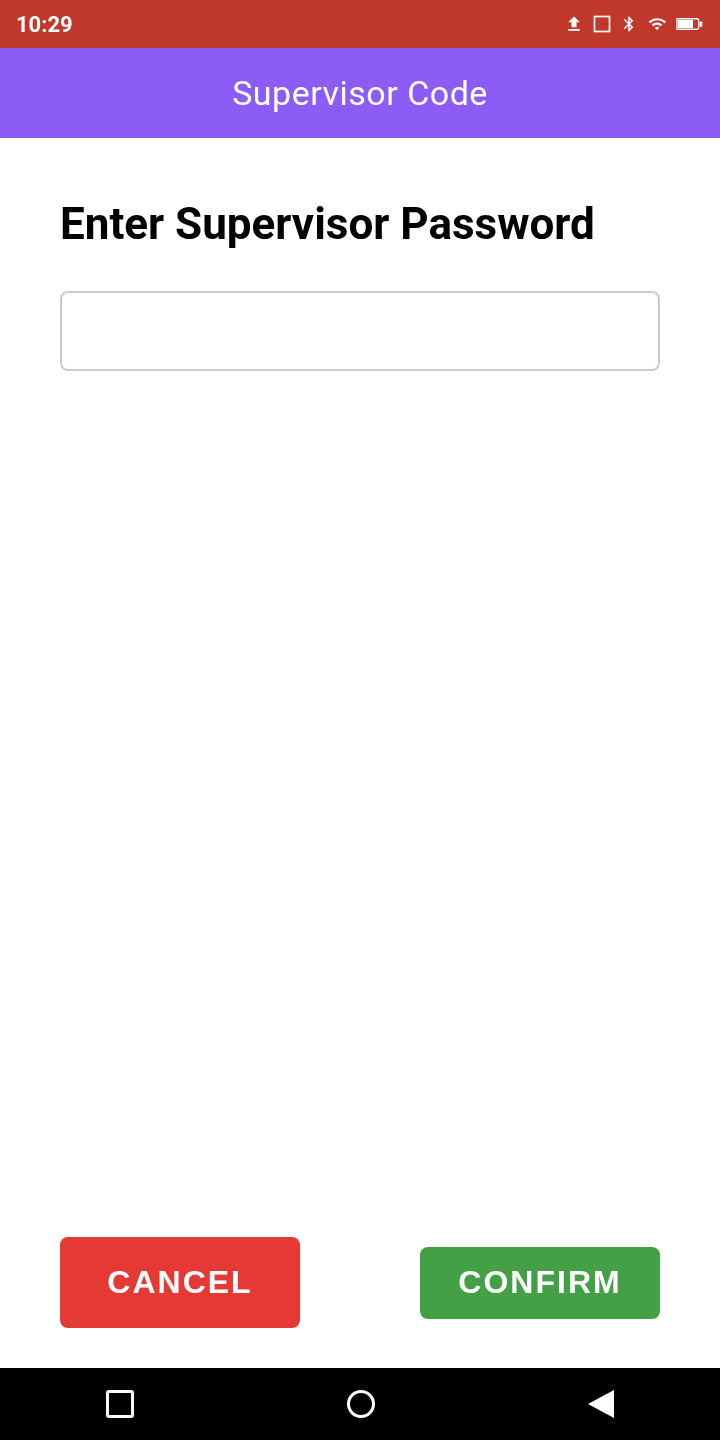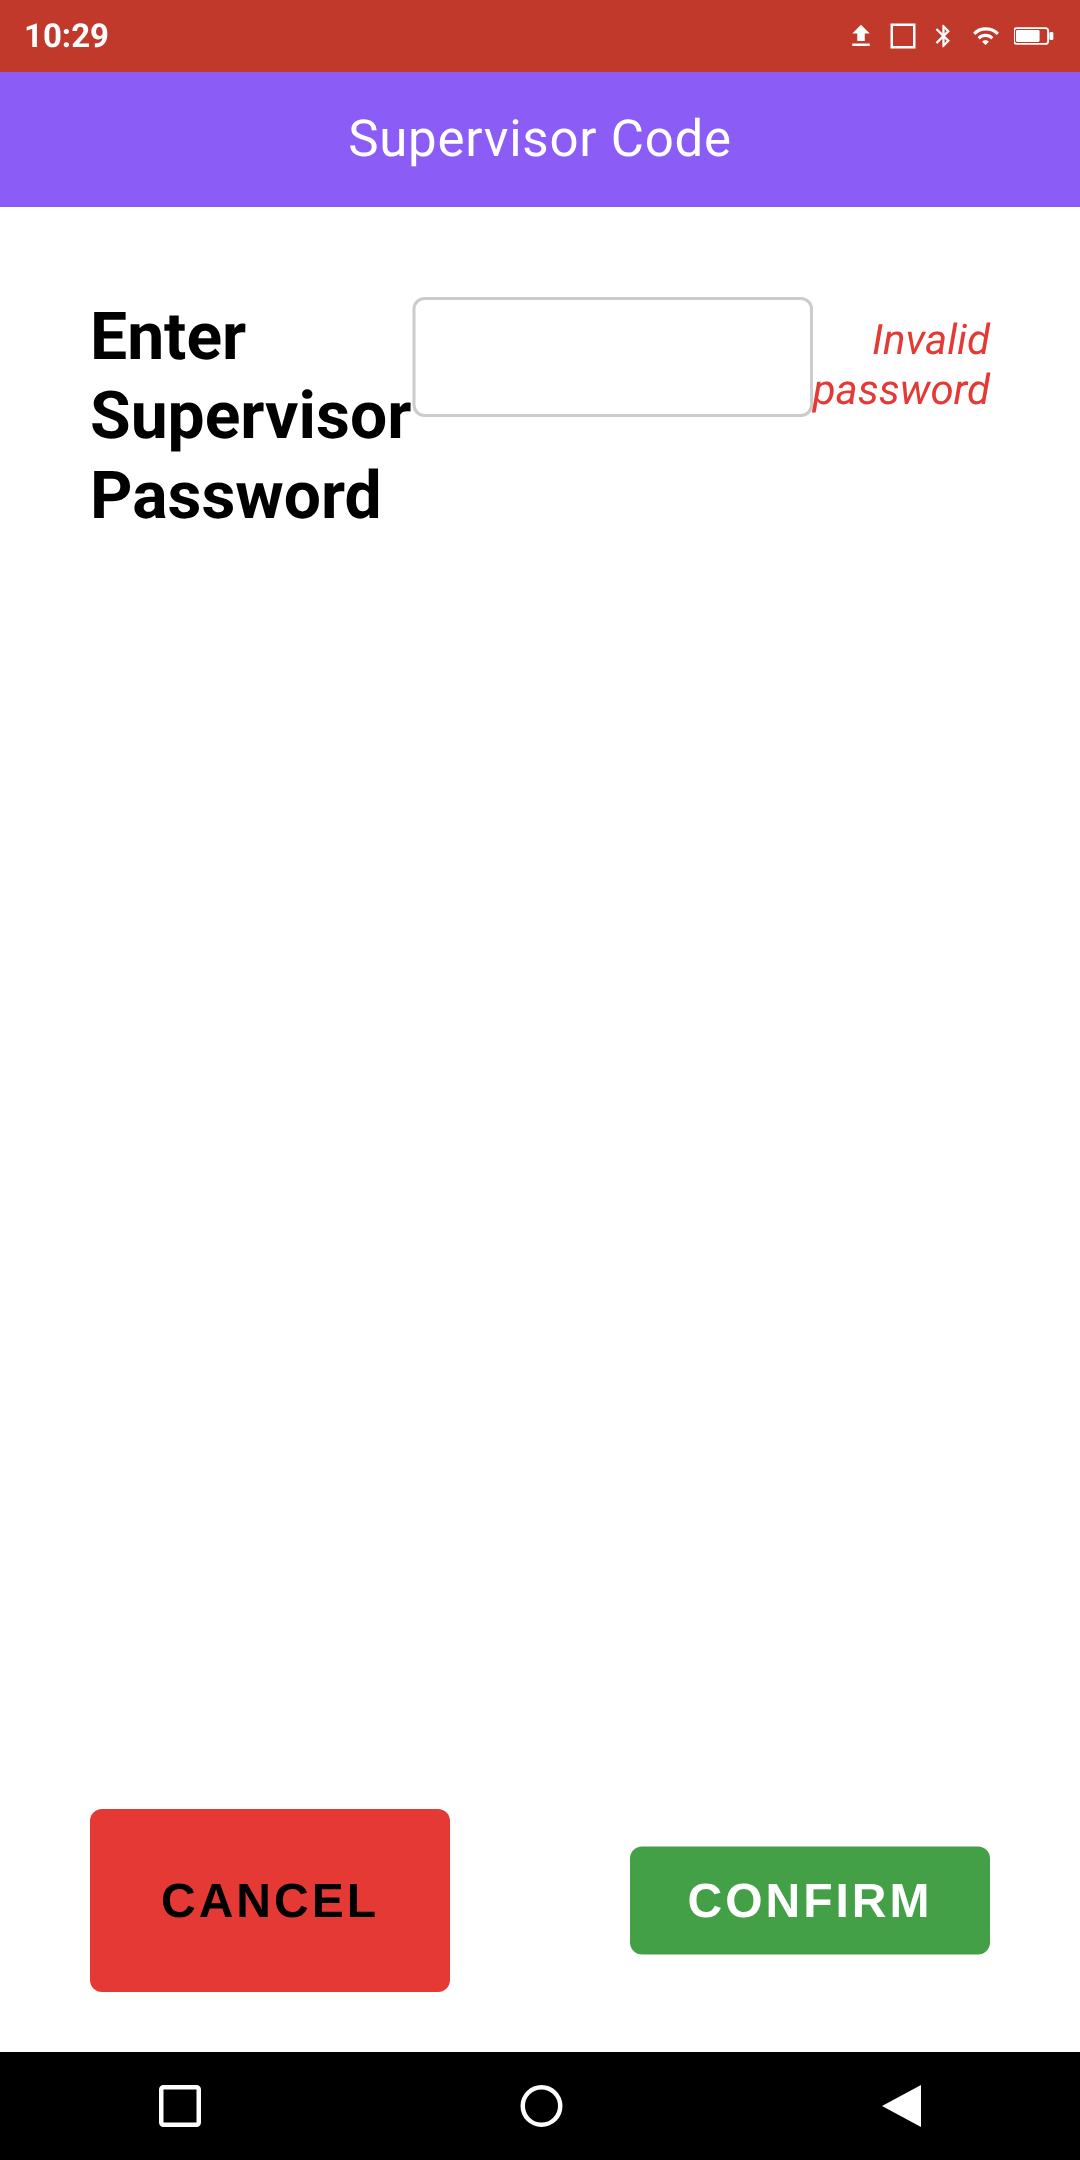--- a/index.html
+++ b/index.html
@@ -57,21 +57,21 @@
       font-size: 34px;
       font-weight: 400;
       letter-spacing: 0.5px;
     }
 
     
     .main-content {
       flex: 1;
       background: #ffffff;
       display: flex;
-      flex-direction: row;
+      flex-direction: column;
       padding: 60px 60px 0 60px;
     }
 
     .page-heading {
       font-size: 44px;
       font-weight: bold;
       color: #000000;
       margin-bottom: 40px;
       line-height: 1.2;
     }
@@ -101,25 +101,25 @@
       margin-top: auto;
       display: flex;
       justify-content: space-between;
       align-items: center;
       padding: 30px 60px 40px 60px;
       background: #ffffff;
     }
 
     .btn-cancel {
       background: #e53935;
-      color: #000000;
+      color: #ffffff;
       border: none;
       border-radius: 8px;
       width: 240px;
-      height: 122px;
+      height: 91px;
       font-size: 32px;
       font-weight: bold;
       letter-spacing: 2px;
       cursor: pointer;
     }
 
     .btn-confirm {
       background: #43a047;
       color: white;
       border: none;
@@ -197,21 +197,20 @@
 
 <div class="app-bar">
   <span class="app-bar-title">Supervisor Code</span>
 </div>
 
 <div class="main-content">
   <h1 class="page-heading">Enter Supervisor Password</h1>
 
   <input type="password" class="password-input" value="" style="">
 
-  <div class="error-message">Invalid password</div>
 </div>
 
 <div class="buttons-area">
   <button class="btn-cancel">CANCEL</button>
   <button class="btn-confirm">CONFIRM</button>
 </div>
 
 <div class="nav-bar">
   <div class="nav-square"></div>
   <div class="nav-circle"></div>

